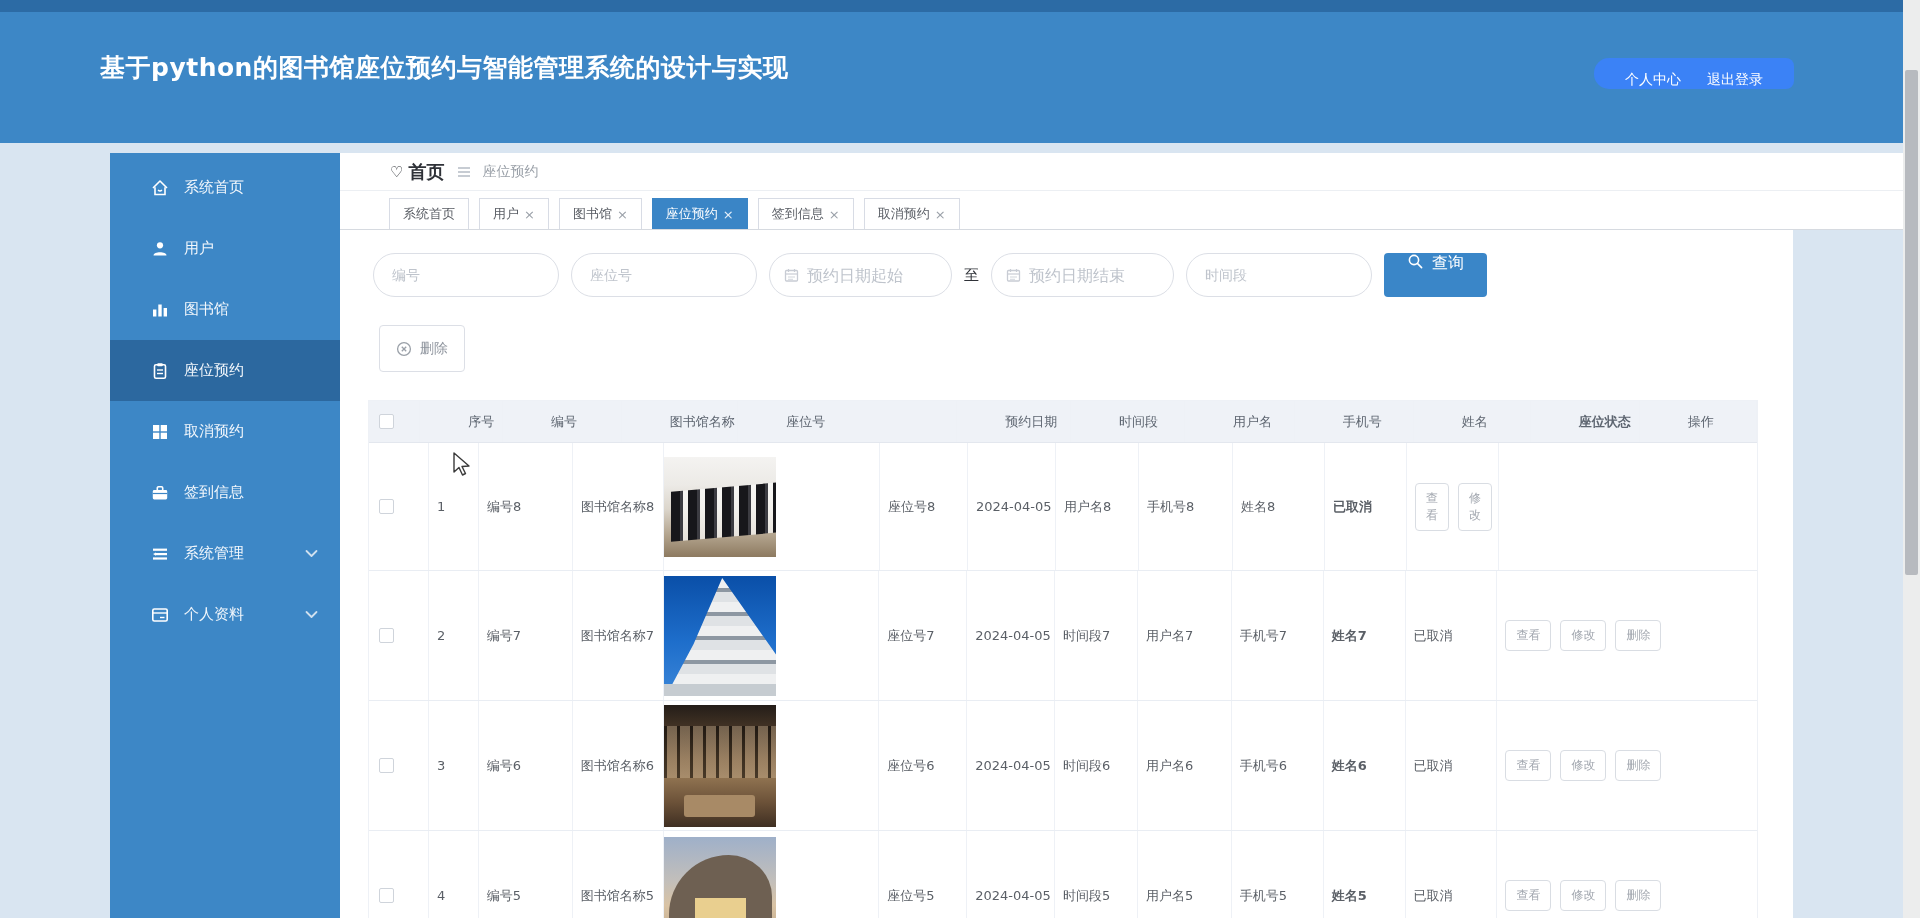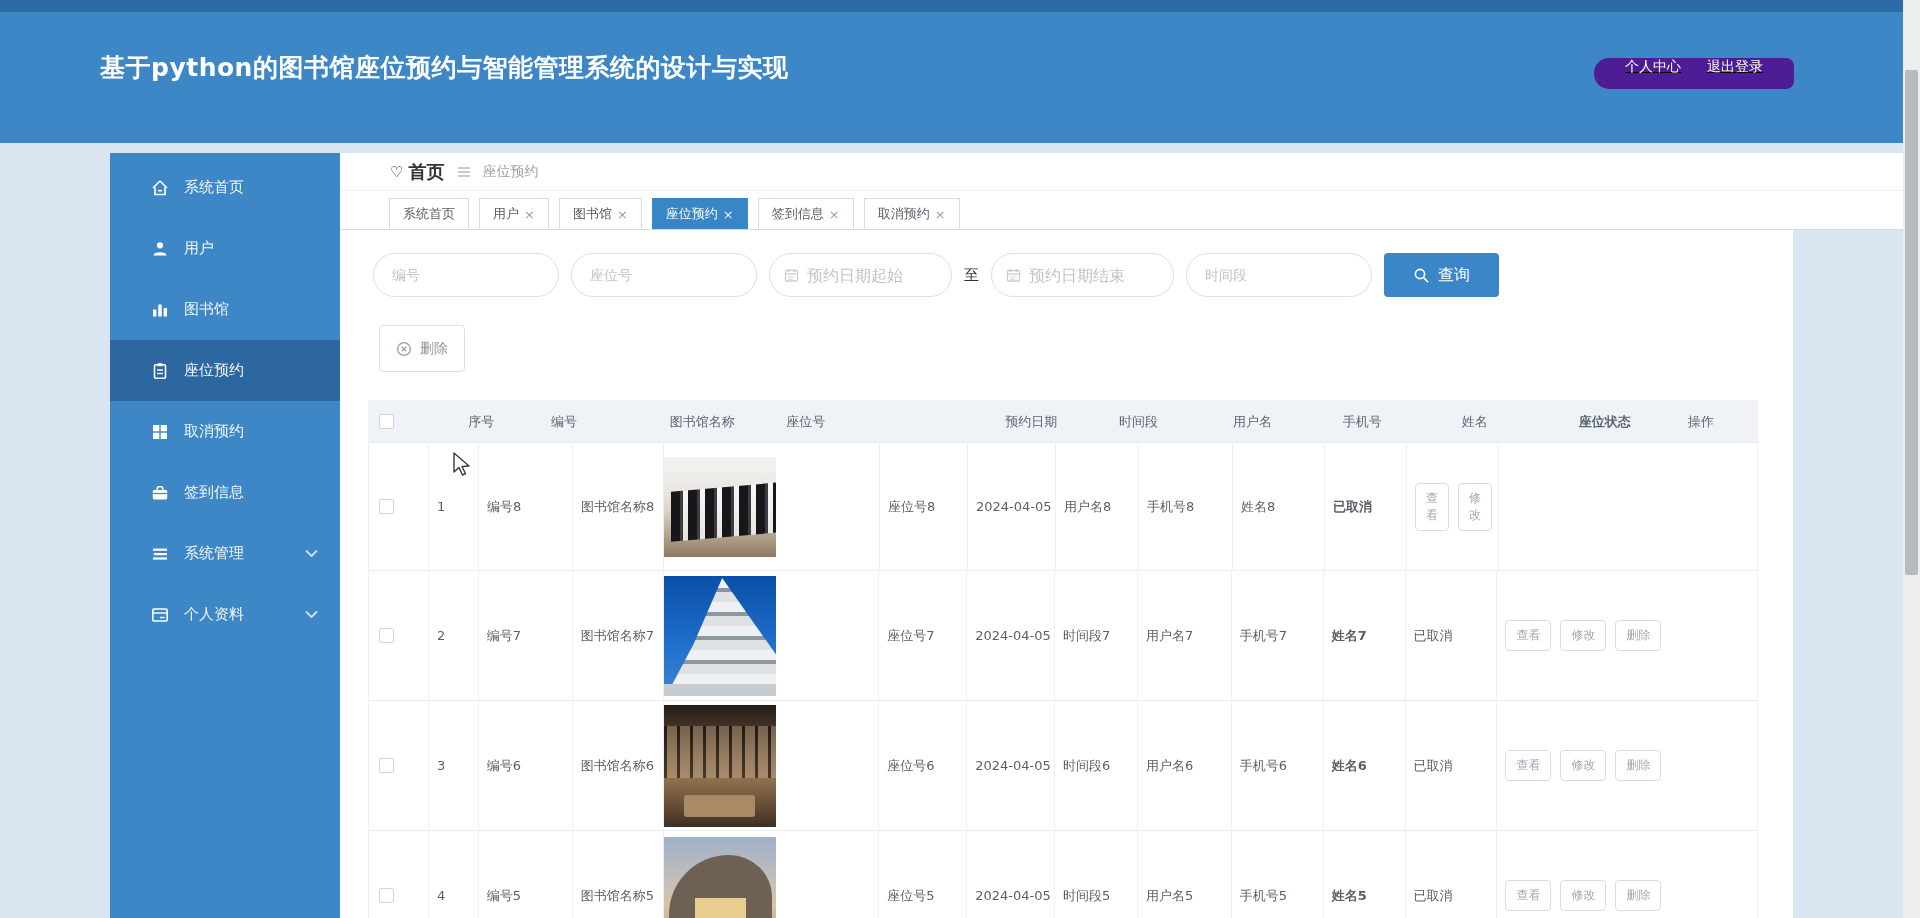--- a/index.html
+++ b/index.html
@@ -5,22 +5,22 @@
   * { margin:0; padding:0; box-sizing:border-box; }
   html,body { width:1920px; height:918px; }
   body { font-family:"DejaVu Sans","Liberation Sans",sans-serif; }
   .screen { position:relative; width:1920px; height:918px; overflow:hidden; background:#d9e5f1; }
 
   
   .topstrip { position:absolute; left:0; top:0; width:1920px; height:12px; background:#2c6ba5; }
   .header { position:absolute; left:0; top:12px; width:1920px; height:131px; background:#3d87c6; }
   .header-title { position:absolute; left:100px; top:0; height:111px; display:flex; align-items:center;
                   color:#ffffff; font-size:25px; font-weight:bold; letter-spacing:.5px; }
-  .account-pill { position:absolute; left:1594px; top:46px; width:200px; height:31px; background:#4c1d95;
-                  border-radius:15px 8px 8px 15px; display:flex; align-items:flex-start; justify-content:center; gap:26px;text-decoration:underline; }
+  .account-pill { position:absolute; left:1594px; top:46px; width:200px; height:31px; background:#3b82f6;
+                  border-radius:15px 8px 8px 15px; display:flex; align-items:flex-end; justify-content:center; gap:26px; }
   .account-pill .hlink { color:#ffffff; font-size:14px; cursor:pointer; white-space:nowrap; }
 
   
   .sidebar { position:absolute; left:110px; top:153px; width:230px; height:765px; background:#3d87c6; padding-top:4px; }
   .side-item { position:relative; height:61px; display:flex; align-items:center; padding-left:40px; cursor:pointer; }
   .side-item.active { background:#2c689f; }
   .side-icon { width:20px; height:20px; display:inline-flex; margin-right:14px; flex:none; }
   .side-label { color:#f2f7fc; font-size:15px; }
   .side-chevron { position:absolute; right:22px; top:50%; transform:translateY(-50%); width:13px; height:9px; display:inline-flex; }
 
@@ -47,22 +47,22 @@
   .search-row { position:absolute; left:33px; top:23px; display:flex; align-items:center; gap:12px; }
   .pill { height:44px; border:1px solid #dcdfe6; border-radius:22px; background:#fff; display:flex; align-items:center; }
   input.pill { width:186px; padding:0 18px; font-size:14px; color:#4a4e55; outline:none;
                font-family:"DejaVu Sans","Liberation Sans",sans-serif; }
   .pill-date { width:183px; padding:0 12px 0 14px; gap:8px; }
   .pill-date input { border:none; outline:none; width:100%; font-size:16px; color:#4a4e55; background:transparent;
                      font-family:"DejaVu Sans","Liberation Sans",sans-serif; }
   input::placeholder { color:#bfc4cc; }
   .cal-ico { width:15px; height:15px; flex:none; display:inline-flex; }
   .between { font-size:15px; color:#2f3238; margin:0 0; }
-  .btn-query { height:44px; width:115px; background:#3a86c8; border:none; border-radius:4px; color:#fff;
-               font-size:16px; display:flex; align-items:center; justify-content:center; gap:8px; cursor:pointer;
+  .btn-query { height:44px; width:103px; background:#3a86c8; border:none; border-radius:4px; color:#fff;
+               font-size:16px; display:flex; justify-content:center; gap:8px; cursor:pointer;
                font-family:"DejaVu Sans","Liberation Sans",sans-serif; }
 
   .btn-delete { position:absolute; left:39px; top:95px; height:47px; padding:0 16px; background:#fff;
                 border:1px solid #dcdfe6; border-radius:4px; display:flex; align-items:center; gap:8px;
                 font-size:14px; color:#8f959e; cursor:pointer; font-family:"DejaVu Sans","Liberation Sans",sans-serif; }
 
   
   .table { position:absolute; left:28px; top:170px; width:1390px; border:1px solid #eef1f6; border-bottom:none; }
   .trow { display:flex; border-bottom:1px solid #e9edf3; background:#fff; }
   .trow.thead { height:42px; background:#eff2f7; border-bottom:1px solid #e3e7ee;gap:40px; }

